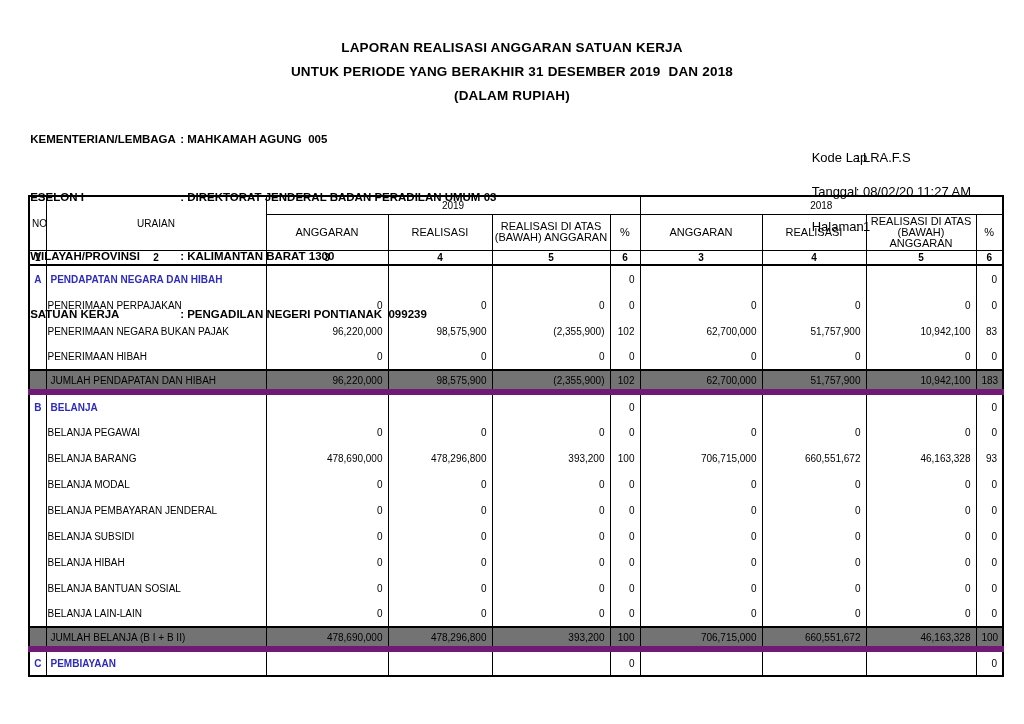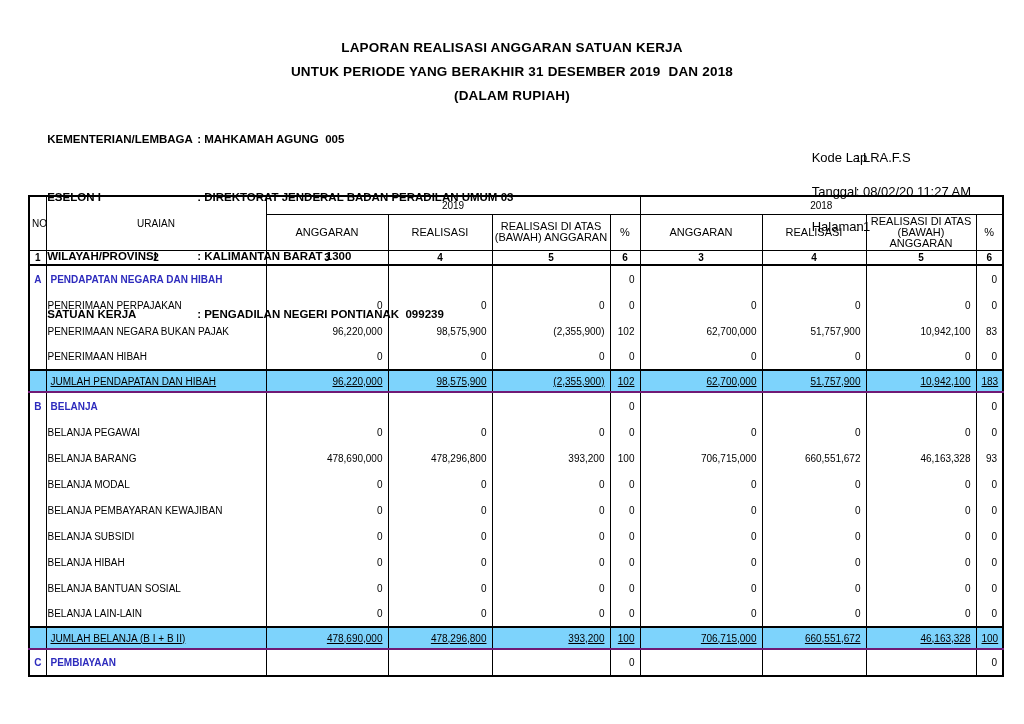--- a/index.html
+++ b/index.html
@@ -14,21 +14,21 @@
   .page { position: absolute; left: 0; top: 0; width: 1024px; height: 724px; background: #fff; }
 
   
   .title-block { position: absolute; left: 0; top: 36px; width: 1024px; text-align: center; }
   .title-line {
     font-size: 13.5px; font-weight: 700; line-height: 24px;
     white-space: pre; letter-spacing: 0.2px;
   }
 
   
-  .info-block { position: absolute; left: 28px; top: 110px; font-size: 11.5px; font-weight: 700; }
+  .info-block { position: absolute; left: 11px; top: 110px; font-size: 11.5px; font-weight: 700; }
   .info-row { line-height: 19.5px; white-space: pre; }
   .info-label { display: inline-block; width: 150px; }
 
   
   .meta-block { position: absolute; left: 790px; top: 140px; font-size: 13px; font-weight: 400; }
   .meta-row { line-height: 11.5px; white-space: pre; }
   .meta-label { display: inline-block; width: 44px; }
 
   
   table.lra {
@@ -46,21 +46,21 @@
   thead th { border-top: 1px solid #000; border-bottom: 1px solid #000; font-weight: 400; text-align: center; vertical-align: middle; padding: 1px 2px; }
   tr.h-band1 th { height: 18px; font-size: 10px; }
   tr.h-band2 th { height: 30px; font-size: 11px; line-height: 11px; }
   tr.h-nums  th { height: 15px; font-weight: 700; border-bottom: 2px solid #000; }
   th.thick-left, td.thick-left { border-left: 2px solid #000; }
 
   tbody td { border-top: none; border-bottom: none; vertical-align: middle; padding: 0 5px; }
   tr.row-item { height: 26px; }
   tr.row-section { height: 27px; }
   tr.row-total { height: 22px; }
-  tr.row-total td { border-top: 2px solid #000; border-bottom: 2px solid #701a75; background: #7dd3fc; text-decoration: underline; }
+  tr.row-total td { border-top: 2px solid #000; border-bottom: 6px solid #701a75; background: #737373; }
   tr.row-section td { border-top: 2px solid #000; }
 
   td.c-no { text-align: center; font-weight: 700; padding: 0 1px; }
   td.c-label { text-align: left; padding-left: 4px; }
   td.c-label.indent { padding-left: 1px; }
   td.c-num { text-align: right; }
   tr.row-section td.c-no, tr.row-section td.c-label { font-weight: 700; }
   tr.row-total td.c-label { padding-left: 4px; }
 </style>
 </head>
@@ -248,21 +248,21 @@
           <td class="c-num">0</td>
           <td class="c-num">0</td>
           <td class="c-num">0</td>
           <td class="c-num thick-left">0</td>
           <td class="c-num">0</td>
           <td class="c-num">0</td>
           <td class="c-num">0</td>
         </tr>
         <tr class="row-item">
           <td class="c-no"></td>
-          <td class="c-label indent">BELANJA PEMBAYARAN KEWAJIBAN</td>
+          <td class="c-label indent">BELANJA PEMBAYARAN JENDERAL</td>
           <td class="c-num thick-left">0</td>
           <td class="c-num">0</td>
           <td class="c-num">0</td>
           <td class="c-num">0</td>
           <td class="c-num thick-left">0</td>
           <td class="c-num">0</td>
           <td class="c-num">0</td>
           <td class="c-num">0</td>
         </tr>
         <tr class="row-item">

